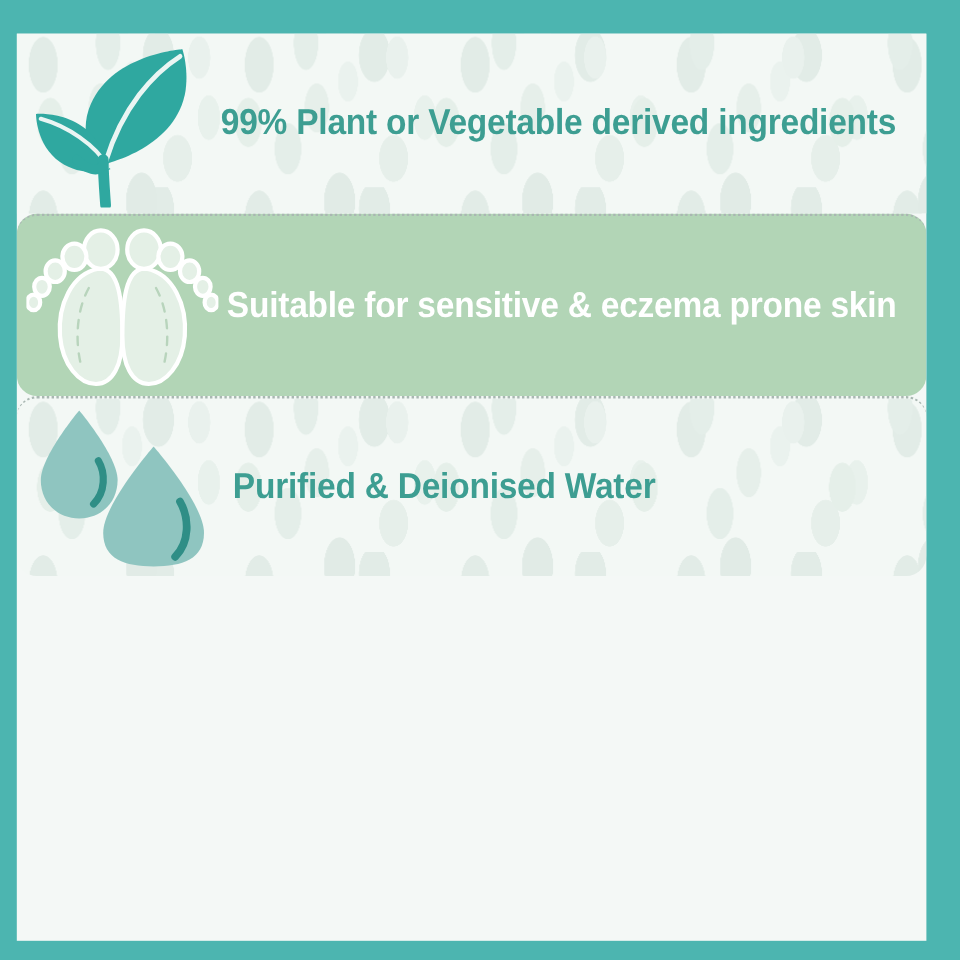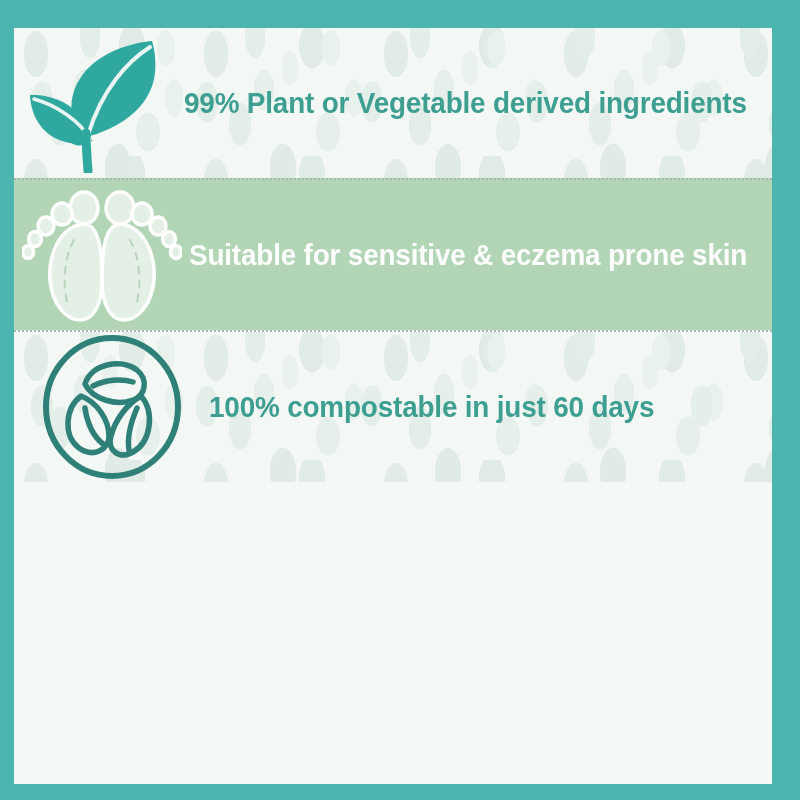--- a/index.html
+++ b/index.html
@@ -32,20 +32,21 @@
   .band {
     position: relative;
     box-sizing: border-box;
     width: 100%;
     display: flex;
     align-items: center;
     overflow: hidden;
   }
   .band + .band {
     border-top: 2px dotted #a9b7b2;
+    border-radius: 17px;
   }
 
   
   .band.pattern {
     background-color: #f3f8f5;
     background-image:
       radial-gradient(ellipse 13px 25px at 22px 26px, #e2ece7 0 92%, transparent 94%),
       radial-gradient(ellipse 11px 22px at 70px 62px, #e6efea 0 92%, transparent 94%),
       radial-gradient(ellipse 14px 24px at 118px 18px, #e2ece7 0 92%, transparent 94%),
       radial-gradient(ellipse 10px 20px at 160px 70px, #e8f1ec 0 92%, transparent 94%),
@@ -139,36 +140,30 @@
           </g>
           <g fill="none" stroke="#b8d4bc" stroke-width="2" stroke-dasharray="7 7" stroke-linecap="round">
             <path d="M52 56 C42 74 40 100 46 122"></path>
             <path d="M108 56 C118 74 120 100 114 122"></path>
           </g>
         </svg>
       </div>
       <div class="label white" style="font-size:30px;">Suitable for sensitive &amp; eczema prone skin</div>
     </div>
 
+    <div class="band pattern" style="height:150px;">
+      <div class="icon-slot" style="width:180px;height:150px;">
+        <svg width="160" height="140" viewBox="0 0 160 140" aria-hidden="true">
+
+          <path d="M42 6 C42 6 10 44 10 64 C10 83 24 96 42 96 C60 96 74 83 74 64 C74 44 42 6 42 6 Z" fill="#8fc5c0"></path>
+          <path d="M58 48 C64 58 64 74 54 84" fill="none" stroke="#2f8e86" stroke-width="6" stroke-linecap="round"></path>
+
+          <path d="M104 36 C104 36 62 84 62 108 C62 130 80 136 104 136 C128 136 146 130 146 108 C146 84 104 36 104 36 Z" fill="#8fc5c0"></path>
+          <path d="M126 82 C134 96 134 116 122 128" fill="none" stroke="#2f8e86" stroke-width="6.5" stroke-linecap="round"></path>
+        </svg>
+      </div>
+      <div class="label teal" style="font-size:30px;">Purified &amp; Deionised Water</div>
+    </div>
 
 
-    <div class="band pattern" style="height:152px;">
-      <div class="icon-slot" style="width:195px;height:152px;">
-        <svg width="150" height="146" viewBox="0 0 150 146" aria-hidden="true">
-          <ellipse cx="75" cy="73" rx="66" ry="69" fill="none" stroke="#2e8078" stroke-width="6"></ellipse>
-          <g fill="none" stroke="#2e8078" stroke-width="5.5" stroke-linecap="round" stroke-linejoin="round">
-
-            <path d="M48 50 C54 30 84 24 100 36 C112 46 108 62 96 66 C80 72 56 66 48 50 Z"></path>
-            <path d="M56 52 C68 46 84 44 96 48"></path>
-
-            <path d="M44 62 C28 74 26 102 42 114 C56 124 72 116 72 102 C72 86 60 68 44 62 Z"></path>
-            <path d="M48 74 C50 88 56 102 66 110"></path>
-
-            <path d="M104 62 C118 78 114 108 96 118 C82 126 70 116 74 102 C78 86 90 70 104 62 Z"></path>
-            <path d="M100 74 C94 88 90 104 92 116"></path>
-          </g>
-        </svg>
-      </div>
-      <div class="label teal" style="font-size:30px;">100% compostable in just 60 days</div>
-    </div>
 
   </div>
 </div>
 
 </body></html>

